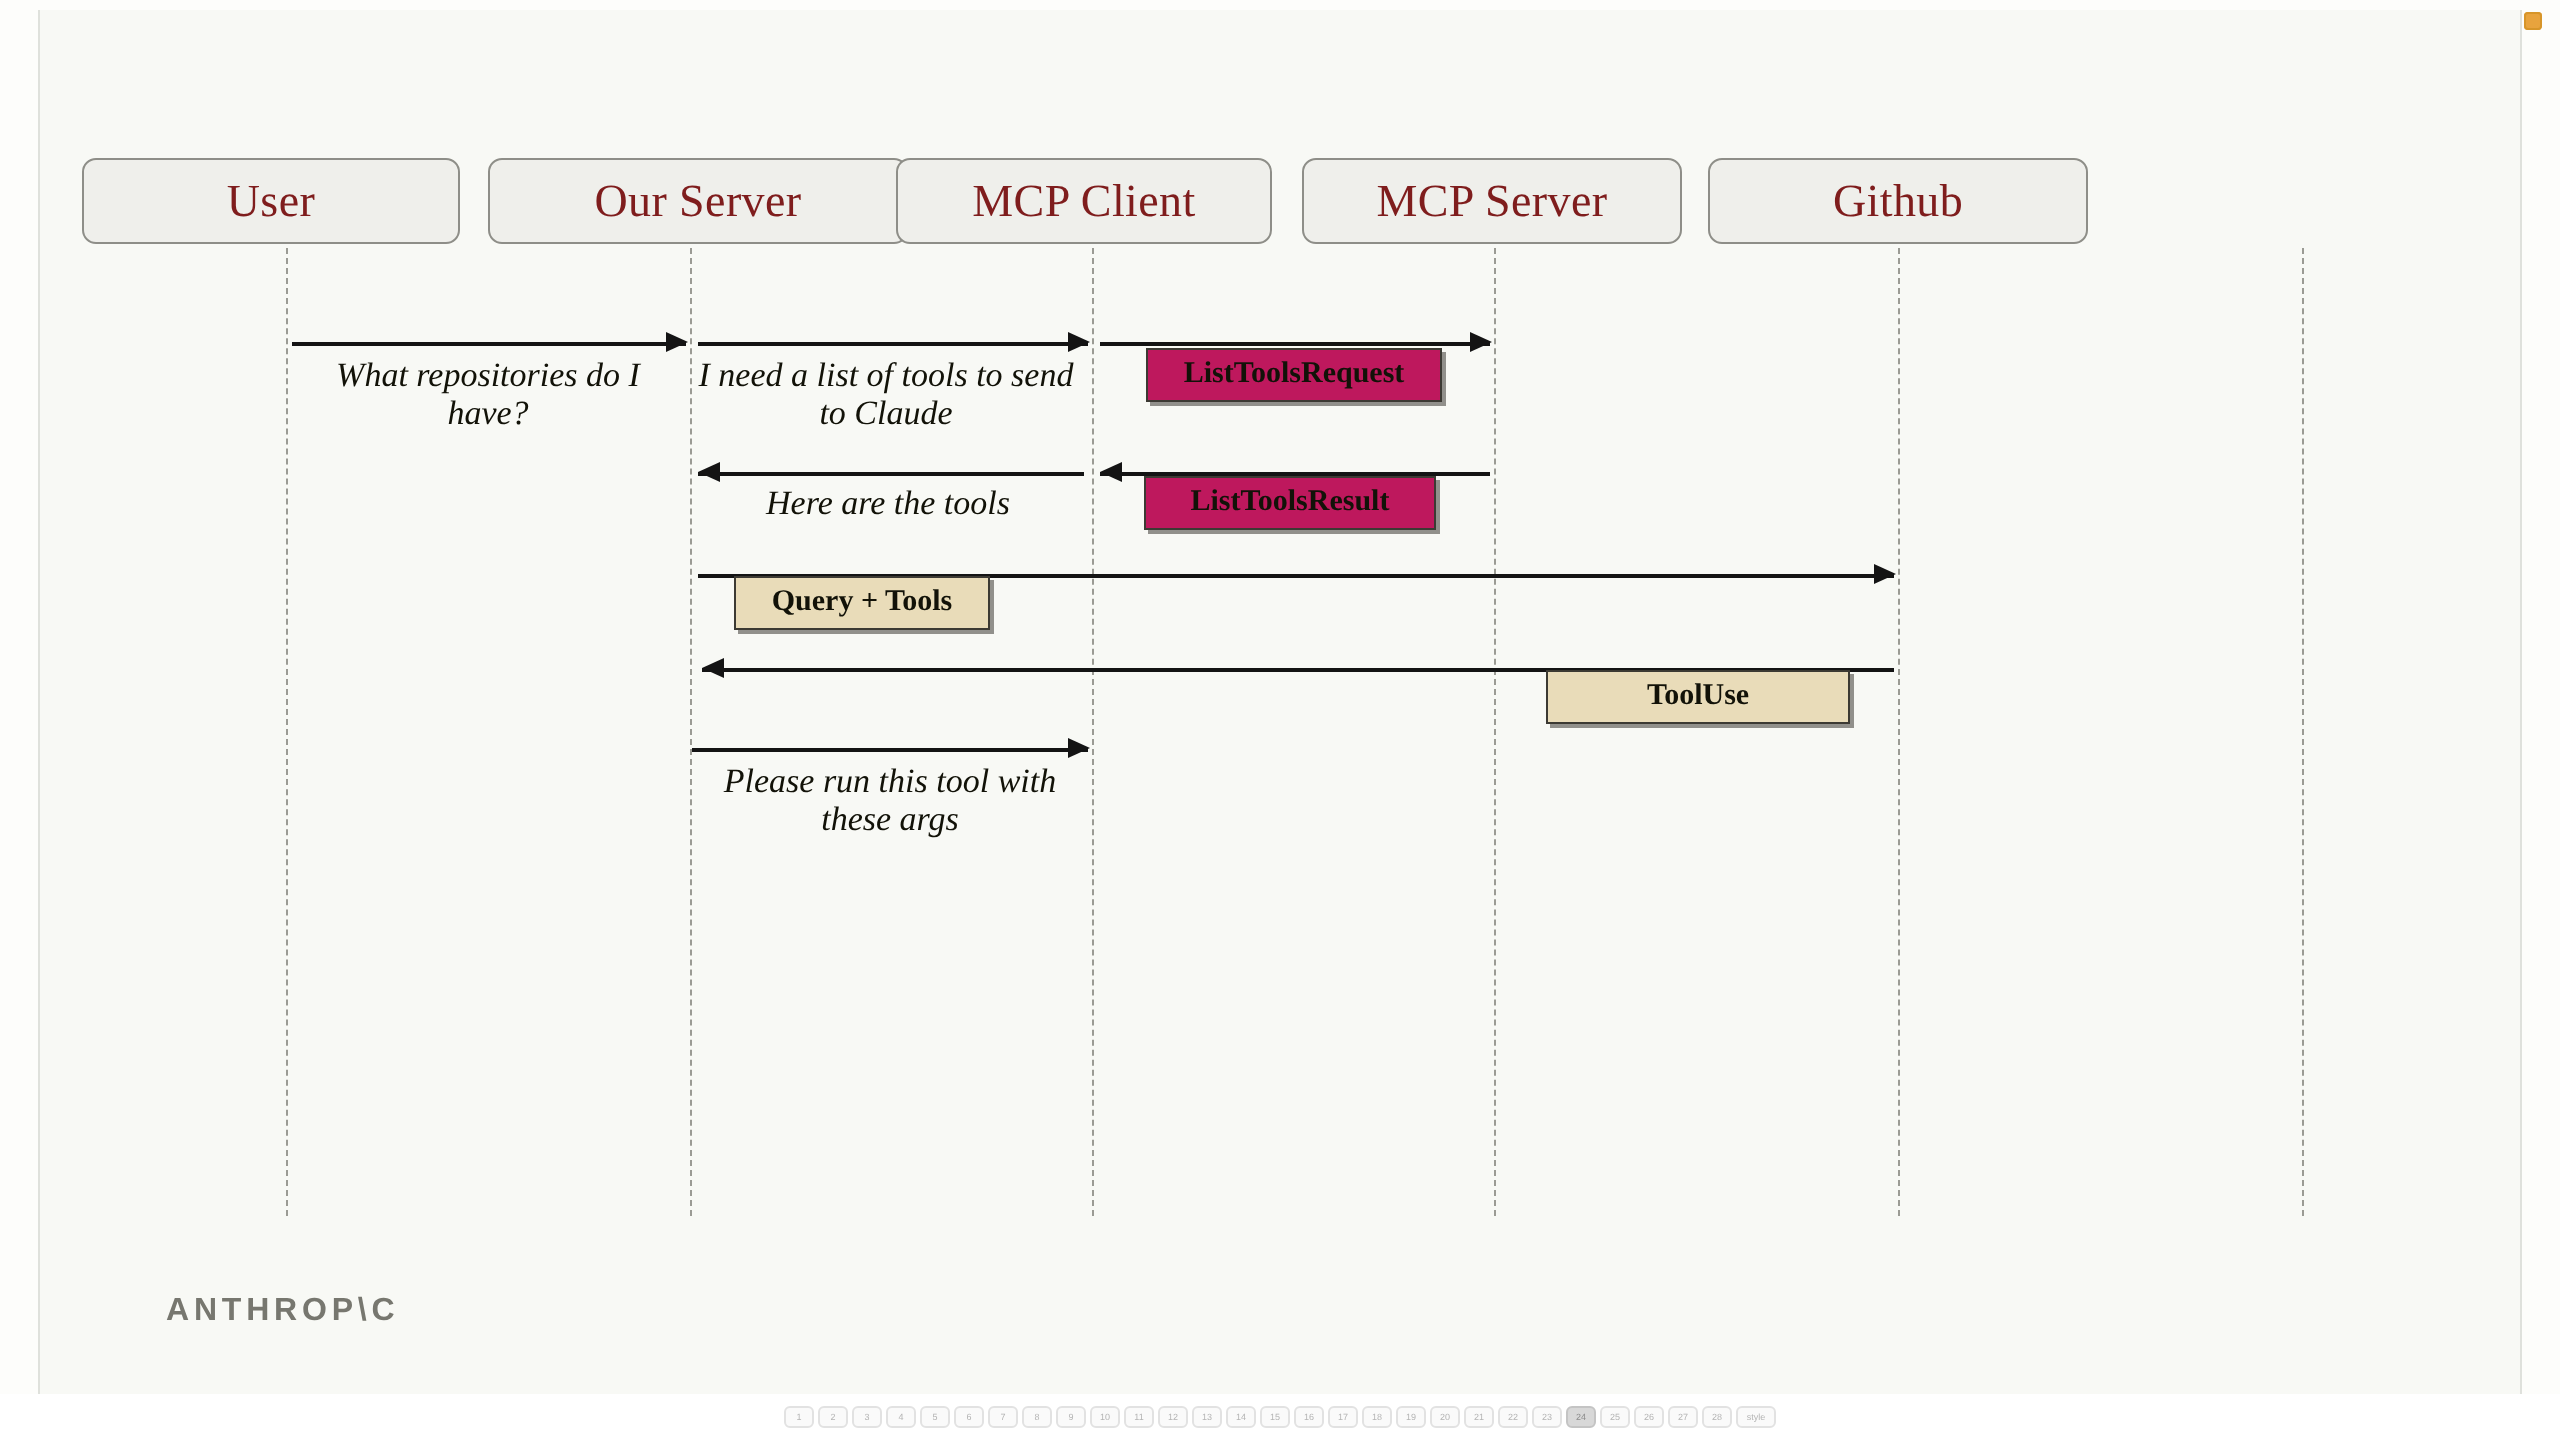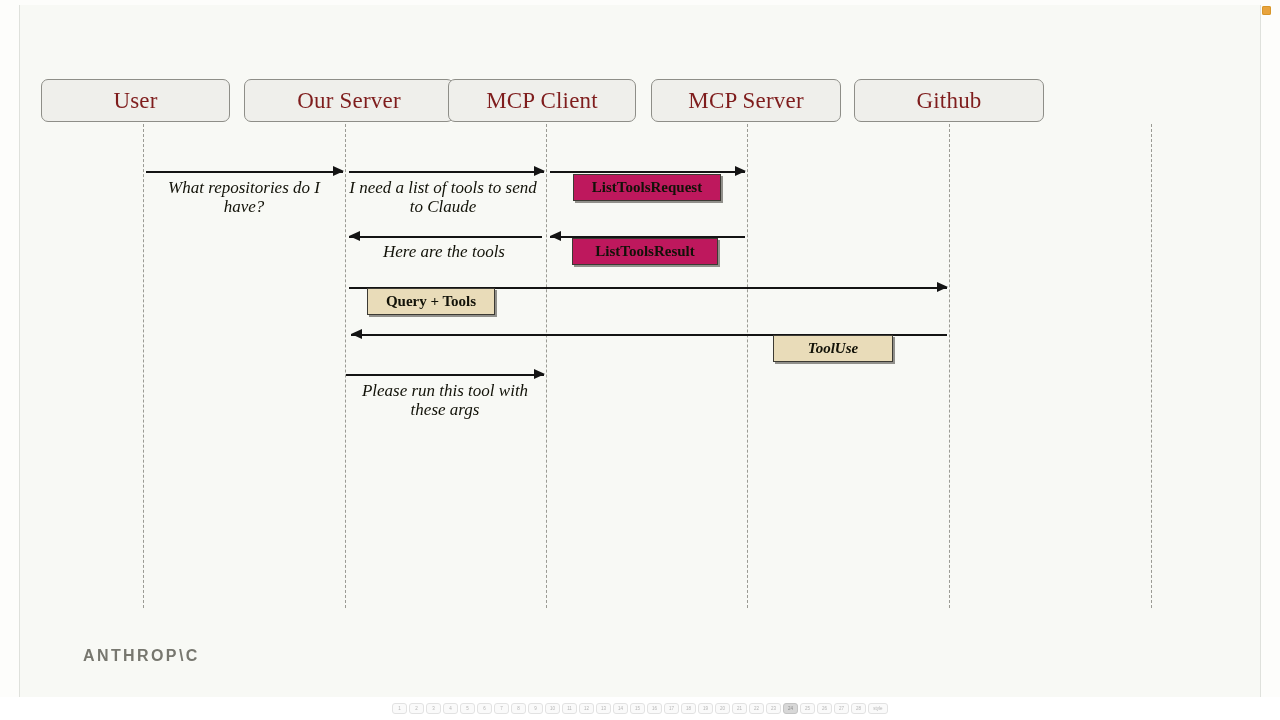--- a/index.html
+++ b/index.html
@@ -200,21 +200,21 @@
       <div class="payload salmon" style="left: 552px; top: 233px; width: 146px;">
         <span>ListToolsResult</span>
       </div>
       <div class="msg-line" style="left: 329px; top: 282px; width: 598px;"></div>
       <div class="arrow-head right" style="top: 277px; left: 917px;"></div>
       <div class="payload beige" style="left: 347px; top: 283px; width: 128px;">
         <span>Query + Tools</span>
       </div>
       <div class="msg-line" style="left: 331px; top: 329px; width: 596px;"></div>
       <div class="arrow-head left" style="top: 324px; left: 331px;"></div>
-      <div class="payload beige" style="left: 753px; top: 330px; width: 120px; font-style: italic;">
+      <div class="payload beige" style="left: 753px; top: 330px; width: 152px;">
         <span>ToolUse</span>
       </div>
       <div class="msg-line" style="left: 326px; top: 369px; width: 198px;"></div>
       <div class="arrow-head right" style="top: 364px; left: 514px;"></div>
       <div class="msg-label" style="left: 329px; top: 376px; width: 192px;">Please run this tool with these args</div>
     </div>
 
   <div id="slide-strip">
       <div class="strip-pill">
         <span>1</span>

